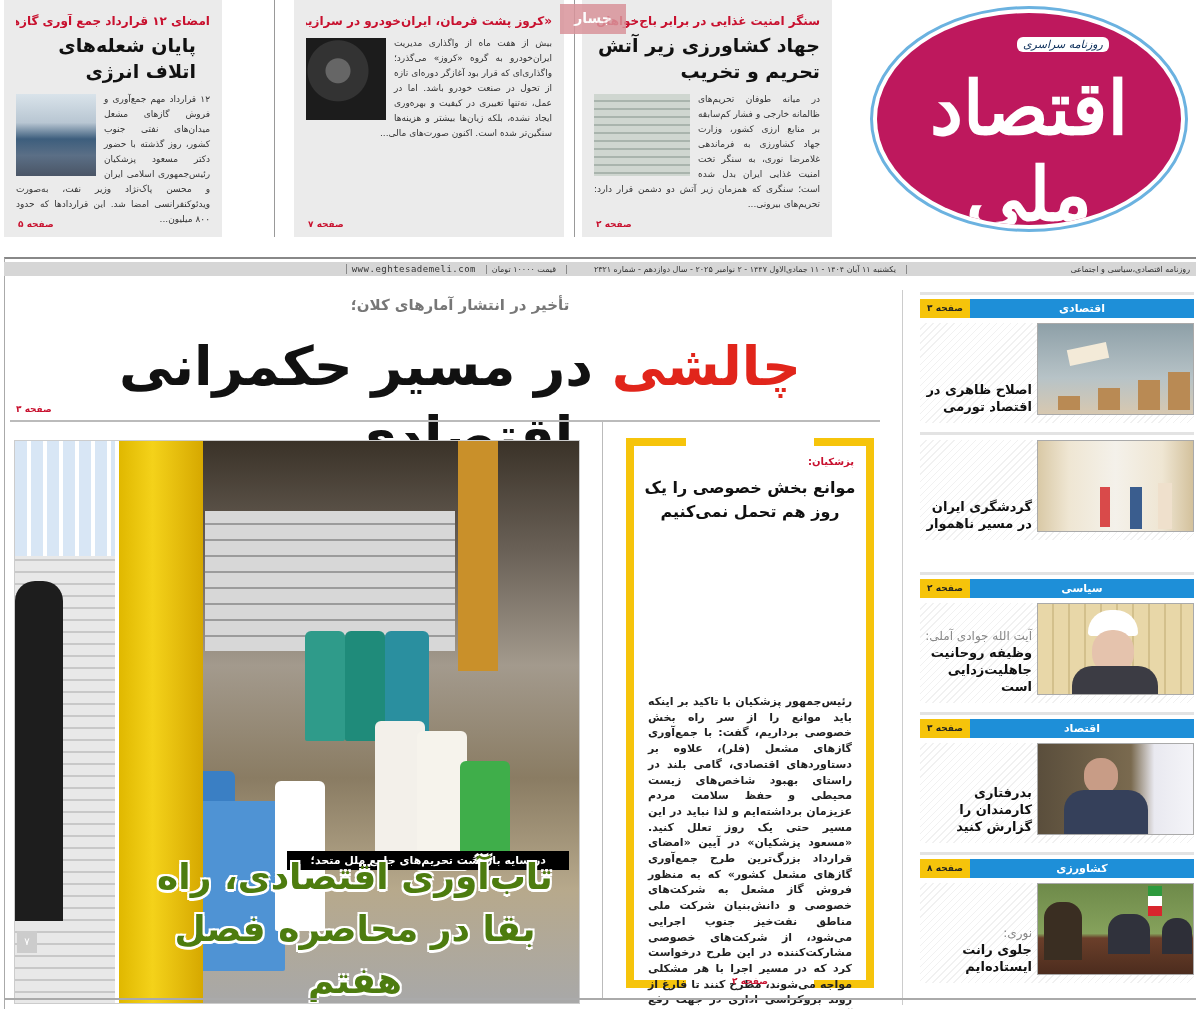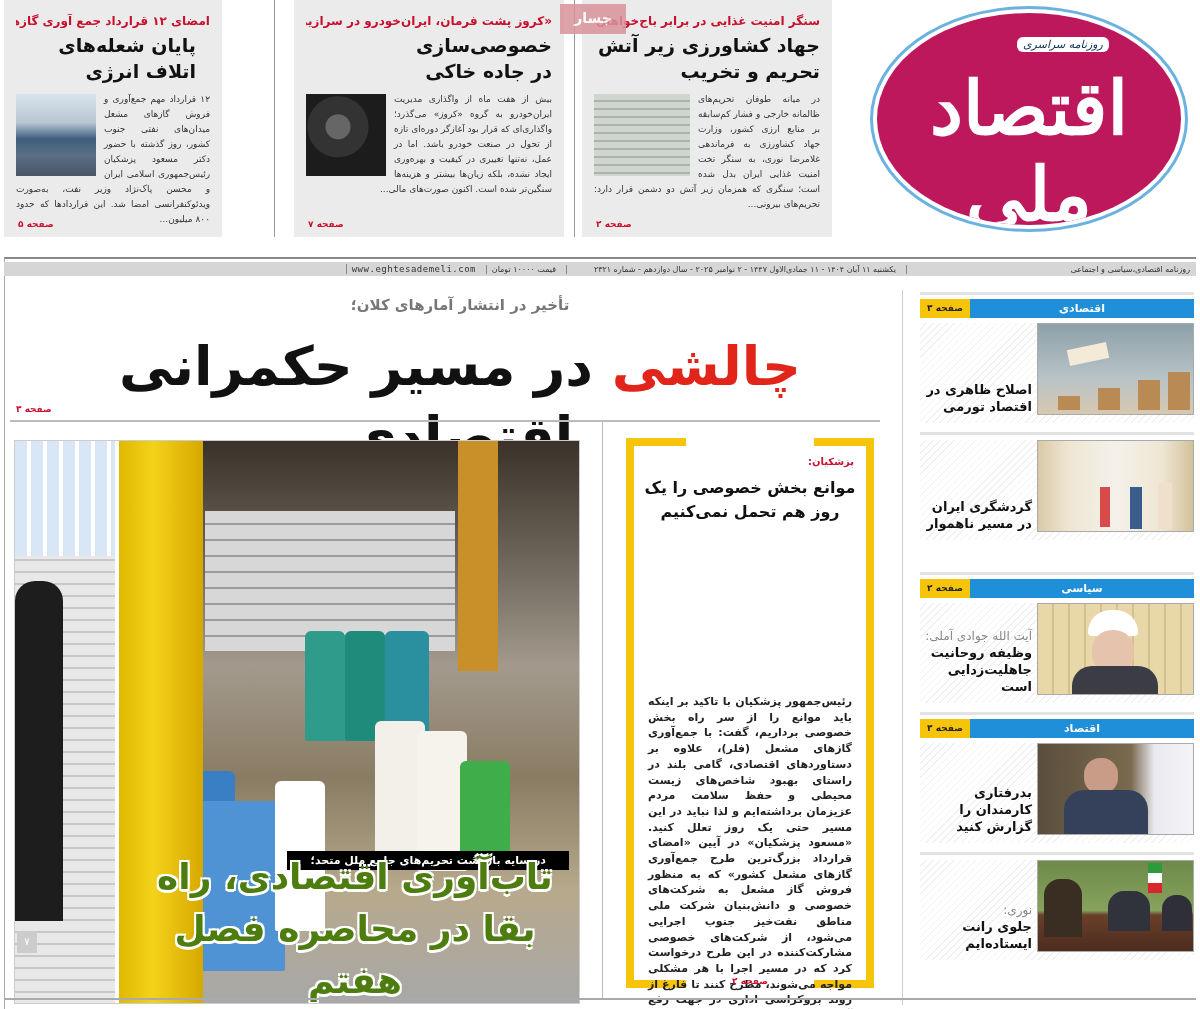--- a/index.html
+++ b/index.html
@@ -95,21 +95,20 @@
   <div class="body">
     <div class="thumb" style="background: linear-gradient(180deg,#d9e3ea 0%,#b8c6d2 35%,#3d5e7d 55%,#5b6f86 75%,#4a5566 100%);"></div>
     <span>۱۲ قرارداد مهم جمع‌آوری و فروش گازهای مشعل میدان‌های نفتی جنوب کشور، روز گذشته با حضور دکتر مسعود پزشکیان رئیس‌جمهوری اسلامی ایران و محسن پاک‌نژاد وزیر نفت، به‌صورت ویدئوکنفرانسی امضا شد. این قراردادها که حدود ۸۰۰ میلیون...</span>
   </div>
   <div class="page">صفحه ۵</div>
 </div>
 <div class="vsep" style="left:274px;"></div>
 
 <div class="teaser" style="left:294px; width:270px;">
   <div class="kicker">«کروز پشت فرمان، ایران‌خودرو در سرازیری»</div>
-  <div class="headline" style="width:150px; margin-left:auto;">خصوصی‌سازی در جاده خاکی</div>
   <div class="body">
     <div class="thumb" style="background: radial-gradient(circle at 40% 40%, #666 0 12px, #333 13px 30px, #1c1c1c 31px 60px), #2b2b2b;"></div>
     <span>بیش از هفت ماه از واگذاری مدیریت ایران‌خودرو به گروه «کروز» می‌گذرد؛ واگذاری‌ای که قرار بود آغازگر دوره‌ای تازه از تحول در صنعت خودرو باشد. اما در عمل، نه‌تنها تغییری در کیفیت و بهره‌وری ایجاد نشده، بلکه زیان‌ها بیشتر و هزینه‌ها سنگین‌تر شده است. اکنون صورت‌های مالی...</span>
   </div>
   <div class="page">صفحه ۷</div>
 </div>
 <div class="vsep" style="left:574px;"></div>
 
 <div class="teaser" style="left:582px; width:250px;">
   <div class="kicker">سنگر امنیت غذایی در برابر باج‌خواهان داخلی؛</div>
@@ -252,20 +251,24 @@
       <div style="position:absolute; left:26px; top:46px; width:84px; height:46px; background:#35405a; border-radius:20px 20px 0 0;"></div>
     </div>
     <div class="txt">
         <div class="t">بدرفتاری کارمندان را گزارش کنید</div>
       </div>
   </div>
 </div>
 
 <div class="side" style="top:852px;">
   <div class="topline"></div>
+  <div class="bar">
+      <div class="pg">صفحه ۸</div>
+      <div class="cat">کشاورزی</div>
+    </div>
   <div class="content">
     <div class="img" style="background: linear-gradient(180deg,#6e8a4a 0%,#86a25c 55%,#6b3f2a 60%,#4c2c1e 100%);">
       <div style="position:absolute; left:110px; top:2px; width:14px; height:30px; background: linear-gradient(180deg,#2d9a3d 0 33%,#fff 33% 66%,#d8262d 66%);"></div>
       <div style="position:absolute; left:6px; top:18px; width:38px; height:58px; background:#3a2e22; border-radius:16px 16px 0 0;"></div>
       <div style="position:absolute; left:70px; top:30px; width:42px; height:40px; background:#30323c; border-radius:16px 16px 0 0;"></div>
       <div style="position:absolute; left:124px; top:34px; width:30px; height:36px; background:#2e2f38; border-radius:14px 14px 0 0;"></div>
     </div>
     <div class="txt">
       <div class="g">نوری:</div>
       <div class="t">جلوی رانت ایستاده‌ایم</div>

